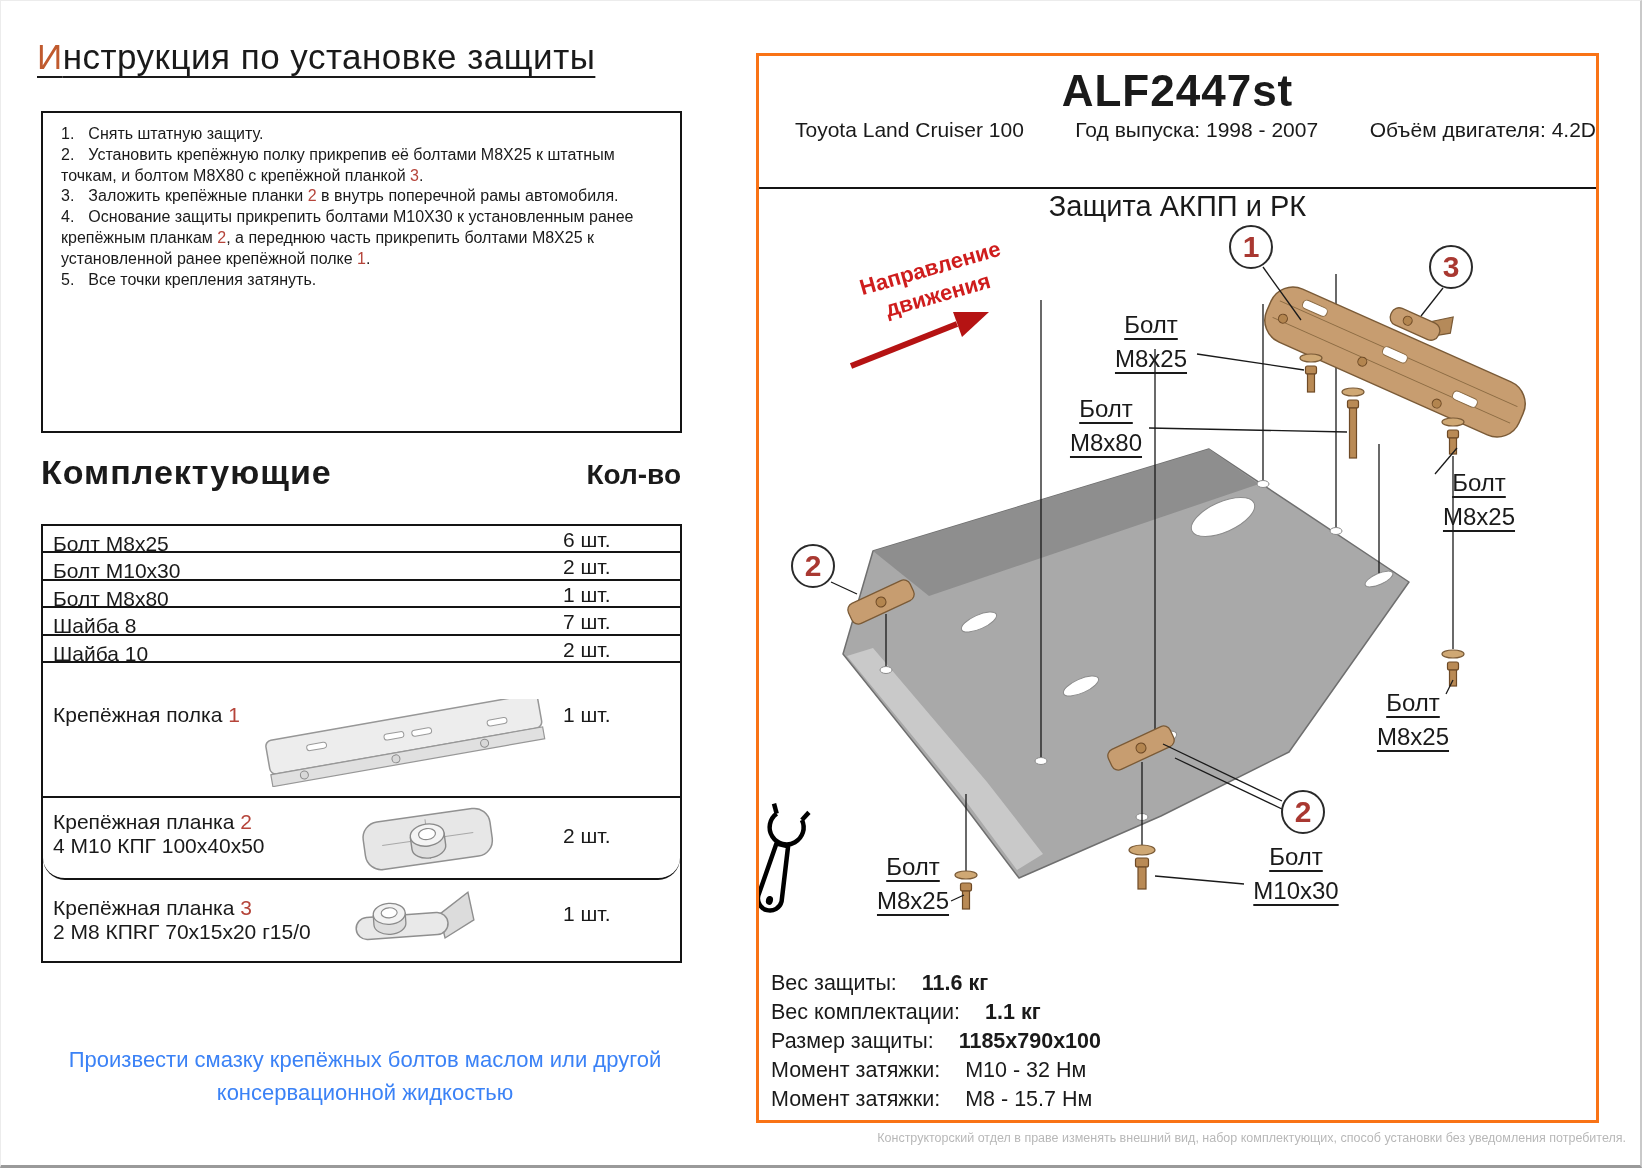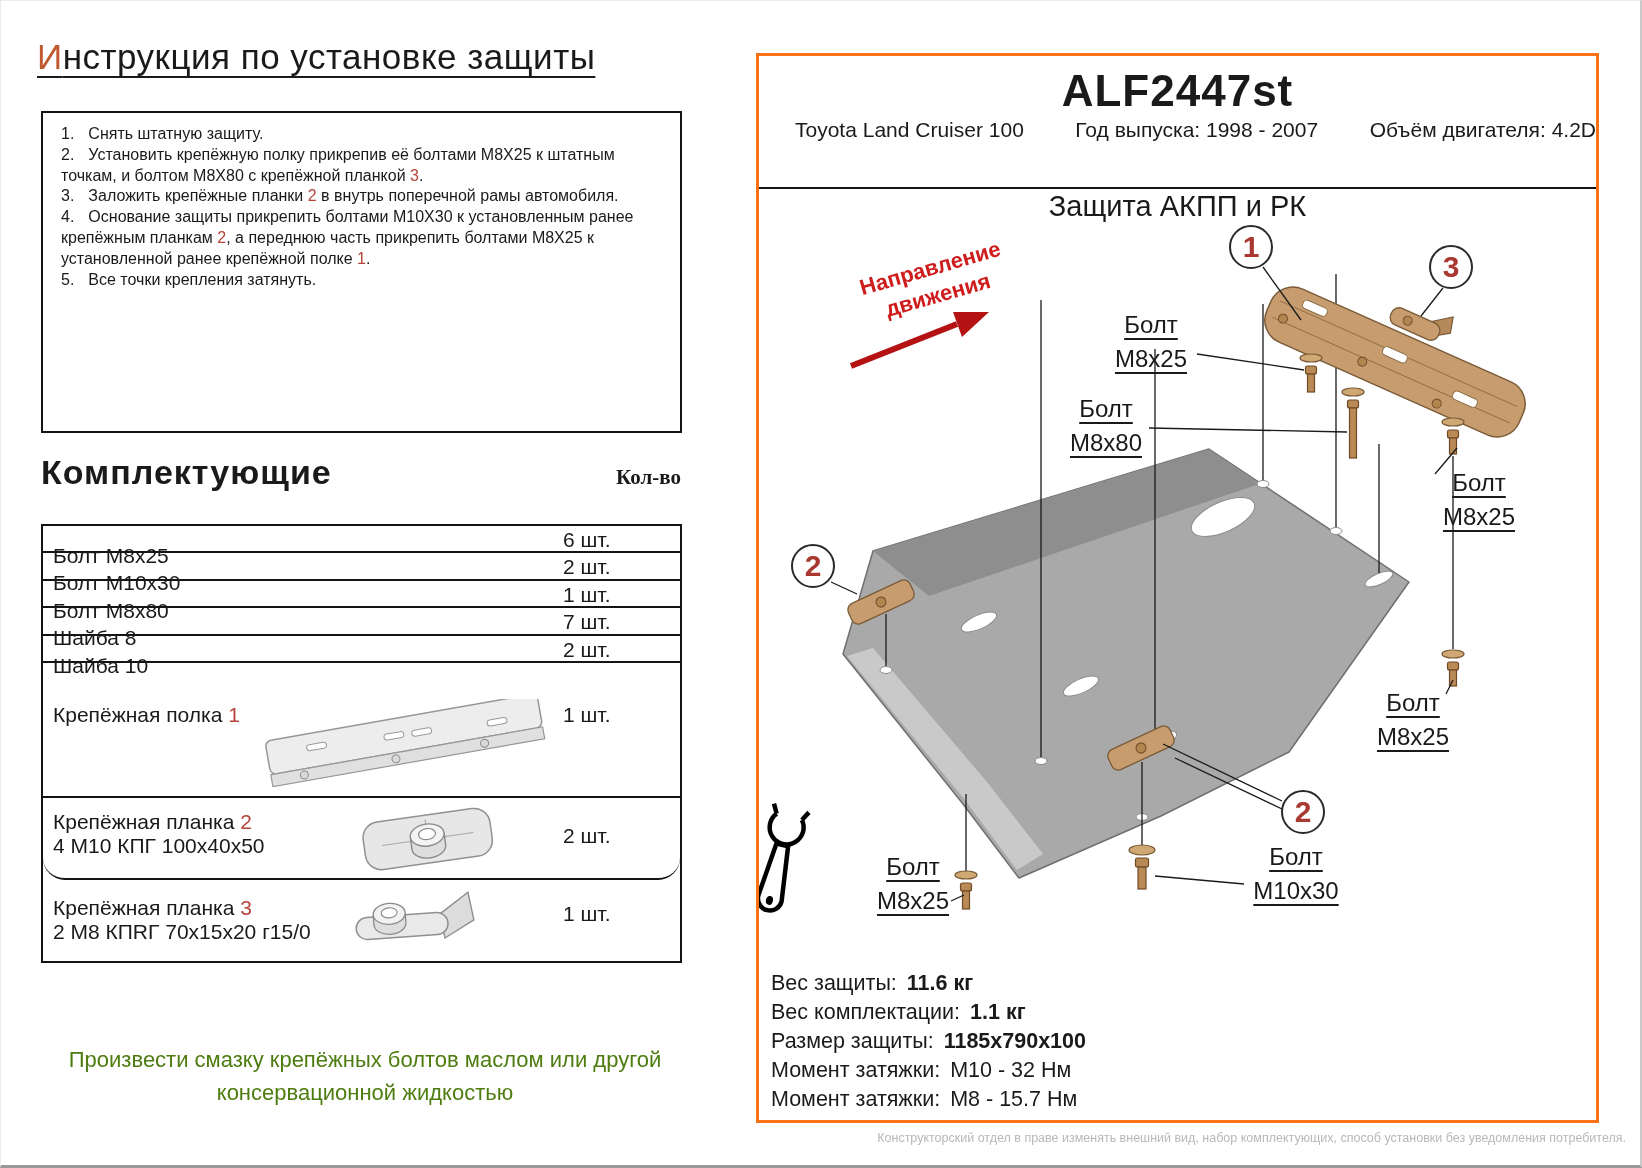--- a/index.html
+++ b/index.html
@@ -34,49 +34,49 @@
     font-size:16px; line-height:1.3;
   }
   .li .n { margin-right:14px; }
   .ref { color:#b5443a; }
 
   .parts-header {
     left:40px; top:452px; width:640px;
     display:flex; justify-content:space-between; align-items:baseline;
   }
   .parts-header .h1 { font-size:34px; font-weight:bold; letter-spacing:1px; }
-  .parts-header .h2 { font-size:21px; font-weight:bold;font-family:Liberation Serif, serif; }
+  .parts-header .h2 { font-size:28px; font-weight:bold; }
 
   .parts-table {
     left:40px; top:523px; width:641px;
     border:2.5px solid #141414;
     font-size:21px;
   }
   .prow { position:relative; border-bottom:2px solid #141414; }
   .prow:last-child { border-bottom:none; }
   .prow.simple { height:27.4px; }
   .prow.r-shelf  { height:99px;margin-top:36px; }
   .prow.r-plank2 { height:82px;border-radius:22px; }
   .prow.r-plank3 { height:81px; }
-  .pname { position:absolute; left:10px; top:18px; white-space:nowrap; }
+  .pname { position:absolute; left:10px; top:6px; white-space:nowrap; }
   .pqty  { position:absolute; left:520px; top:2px; white-space:nowrap; }
   .r-shelf  .pname { top:4px; }   .r-shelf  .pqty { top:4px; }
   .r-plank2 .pname { top:12px; }  .r-plank2 .pqty { top:26px; }
   .r-plank3 .pname { top:16px; }  .r-plank3 .pqty { top:22px; }
   .pspec { font-size:21px; }
   .pimg { position:absolute; }
   .img-shelf  { left:210px; top:0px; }
   .img-plank2 { left:300px; top:3px; }
   .img-plank3 { left:295px; top:0px; }
 
   .note {
     left:40px; top:1042px; width:648px;
     text-align:center;
     font-size:22px; line-height:1.5;
-    color:#4d7c0f;
+    color:#3b82f6;
   }
 
   
   .panel {
     left:755px; top:52px; width:843px; height:1070px;
     border:3px solid #f97316;
   }
   .panel-header { height:123px; border-bottom:2.5px solid #141414; }
   .panel-code {
     text-align:center; font-size:44px; font-weight:bold;
@@ -124,21 +124,21 @@
   }
   .lb1 { left:337px; top:126px; }
   .lb2 { left:292px; top:210px; }
   .lb3 { left:665px; top:284px; }
   .lb4 { left:599px; top:504px; }
   .lb5 { left:99px;  top:668px; }
   .lb6 { left:482px; top:658px; }
 
   .specs { position:absolute; left:12px; top:915px; font-size:21.5px; }
   .spec-row { height:29px; white-space:nowrap; }
-  .spec-row .v { margin-left:10px; }
+  .spec-row .v { margin-left:25px; }
   .spec-row .v.b { font-weight:bold; }
 
   .footnote {
     right:14px; top:1130px;
     font-size:12.5px; color:#b8b8b8;
   }
 </style>
 </head>
 <body>
 

